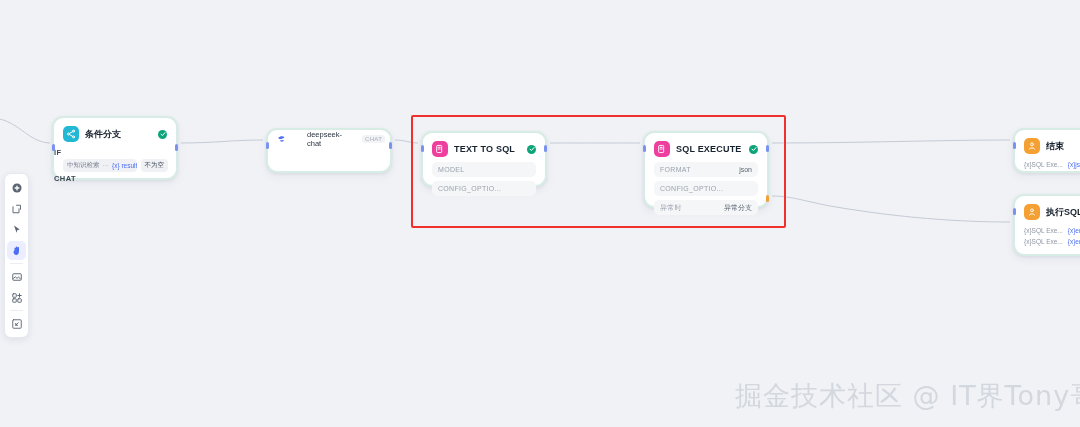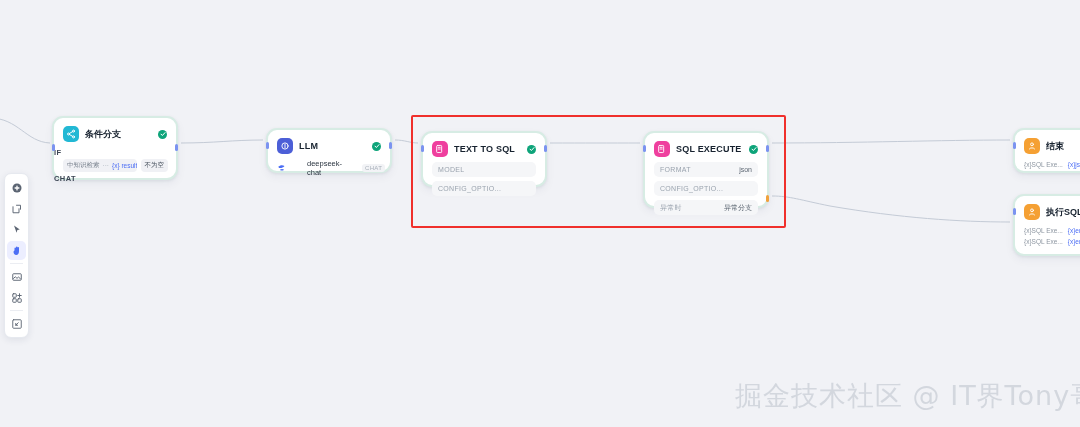--- a/index.html
+++ b/index.html
@@ -285,34 +285,20 @@
         <span class="var">{x} result</span>
       </span>
       <span class="chip-op">不为空</span>
     </div>
     <div class="cond-branch cond-else">CHAT</div>
     <span class="port" style="left:-2px; top:26px;"></span>
     <span class="port" style="right:-2px; top:26px;"></span>
   </div>
 
   <div class="node ok-border" id="node-llm">
-    <div class="node-head">
-      <span class="node-ico" style="background:#4c5fd7">
-        <svg width="10" height="10" viewBox="0 0 24 24" fill="none" stroke="#fff" stroke-width="2.2" stroke-linecap="round">
-            <circle cx="12" cy="12" r="7.5"></circle>
-            <path d="M12 7.5v9"></path>
-          </svg>
-      </span>
-      <span class="node-title">LLM</span>
-      <span class="status-dot">
-        <svg width="6" height="6" viewBox="0 0 24 24" fill="none" stroke="#fff" stroke-width="4" stroke-linecap="round" stroke-linejoin="round">
-            <path d="M4 12.5 9.5 18 20 6.5"></path>
-          </svg>
-      </span>
-    </div>
     <div class="node-body">
       <div class="model-pill">
         <span class="mico">
           <svg width="10" height="10" viewBox="0 0 24 24" fill="#4c6ef5">
               <path d="M3 9c4-4 10-5 15-2-3 4-8 6-13 5l-2-3zm4 7c3-2 7-2 10 0-3 3-8 3-10 0z"></path>
             </svg>
         </span>
         <span>deepseek-chat</span>
         <span class="badge">CHAT</span>
       </div>

